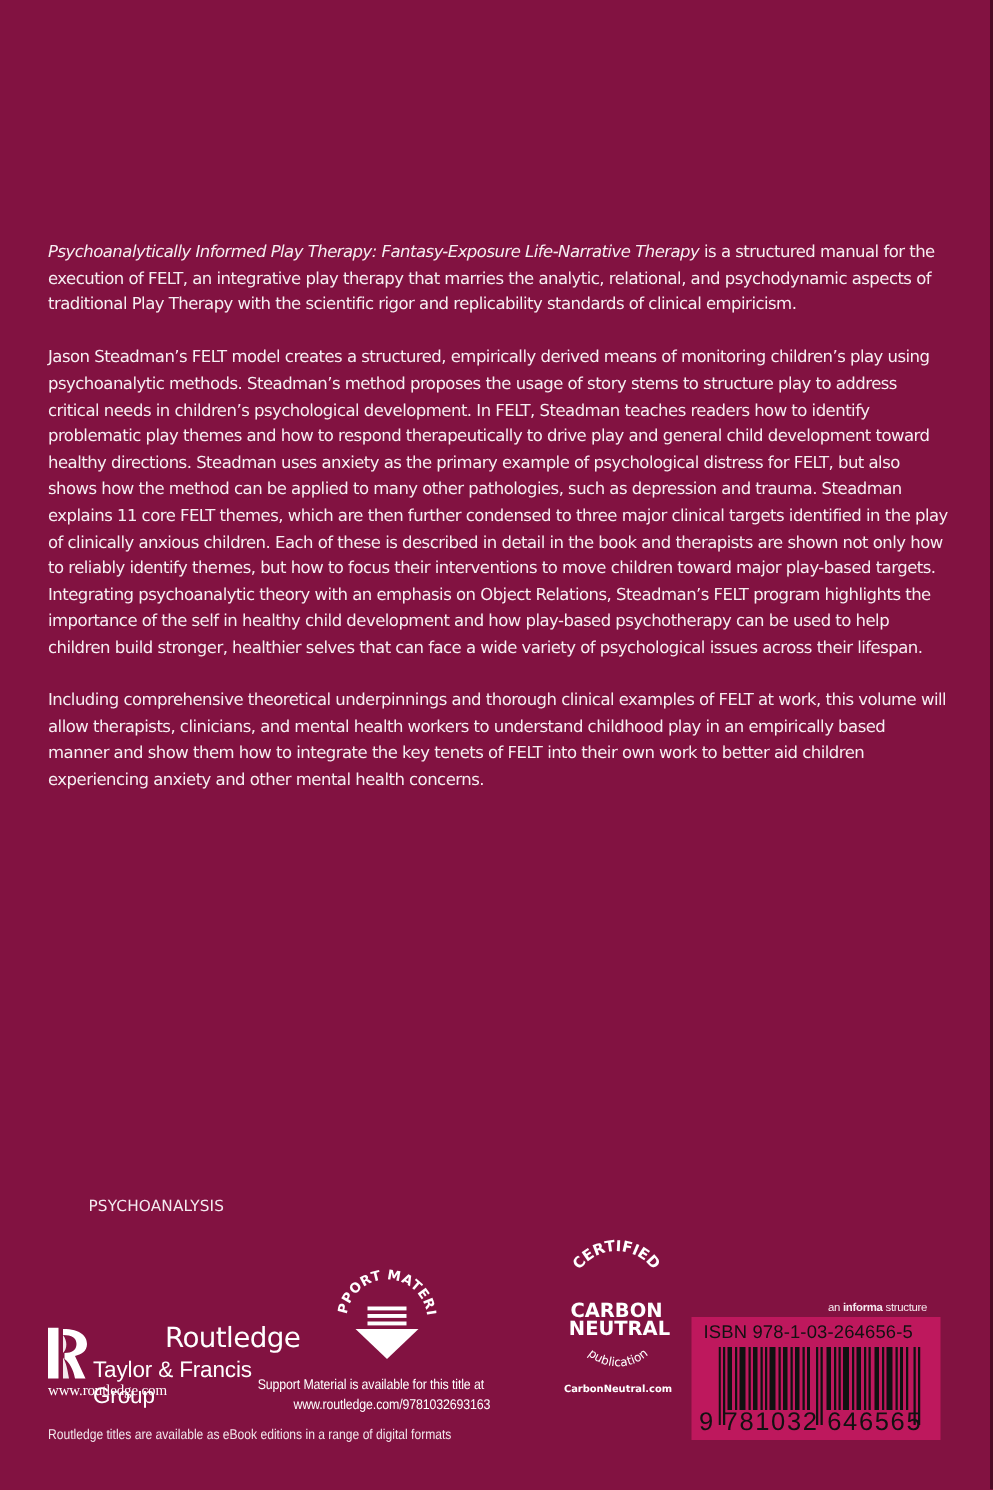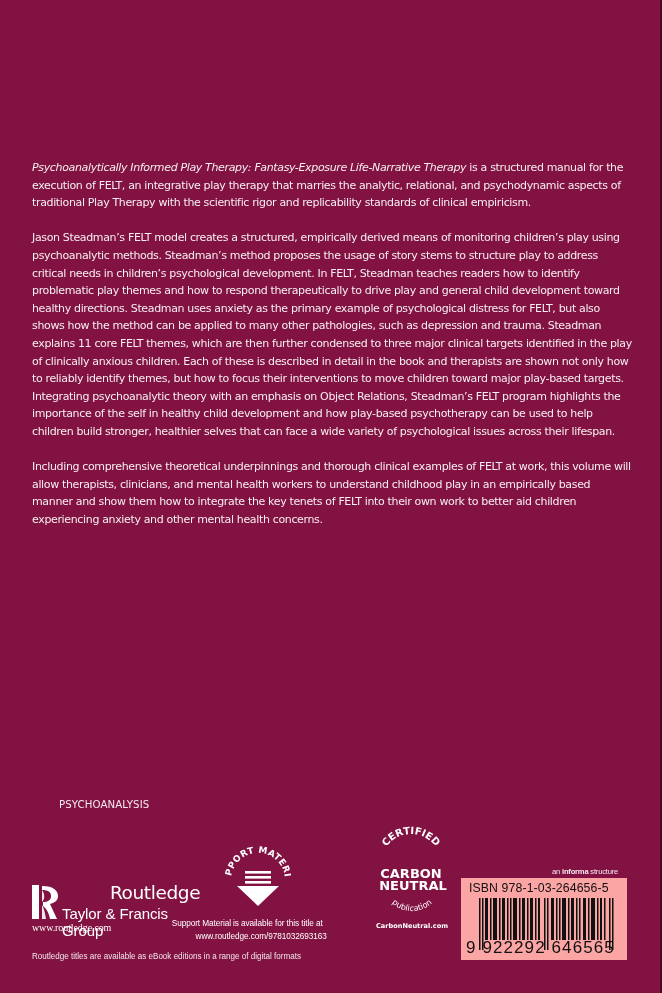--- a/index.html
+++ b/index.html
@@ -55,21 +55,21 @@
       font-family: "Liberation Sans", sans-serif; font-size: 9.4px;
       transform: scaleX(0.86); transform-origin: left center; color: #f2e6ec;
     }
     .informa {
       position: absolute; left: 552px; top: 867px;
       font-family: "Liberation Sans", sans-serif; font-size: 7.6px; letter-spacing: -0.2px; color: #f5e8ee;
     }
     .informa b { font-weight: bold; text-align: right; }
     .barcode-box {
       position: absolute; left: 461px; top: 878px; width: 166px; height: 82px;
-      background: #fca5a5; color: #111;
+      background: #be185d; color: #111;
     }
     .barcode-box .isbn {
       position: absolute; left: 8px; top: 3px;
       font-family: "Liberation Sans", sans-serif; font-size: 12.3px; letter-spacing: 0.1px; color: #111;
     }
     .barcode-box svg { position: absolute; left: 18px; top: 20px; }
     .barcode-box .digits {
       position: absolute; left: 5px; top: 60px;
       font-family: "Liberation Sans", sans-serif; font-size: 17px; letter-spacing: 1.1px; color: #111;
     }
@@ -168,14 +168,14 @@
       <rect x="104" y="0" width="3" height="42"></rect>
         <rect x="109" y="0" width="1.5" height="42"></rect>
       <rect x="112" y="0" width="4" height="42"></rect>
         <rect x="118" y="0" width="1.5" height="42"></rect>
       <rect x="121" y="0" width="2" height="42"></rect>
         <rect x="125" y="0" width="1.5" height="42"></rect>
       <rect x="130" y="0" width="1.5" height="52"></rect>
         <rect x="133" y="0" width="1.5" height="52"></rect>
     </g>
   </svg>
-  <div class="digits">9 922292 646565</div>
+  <div class="digits">9 781032 646565</div>
 </div>
 
 </body></html>

